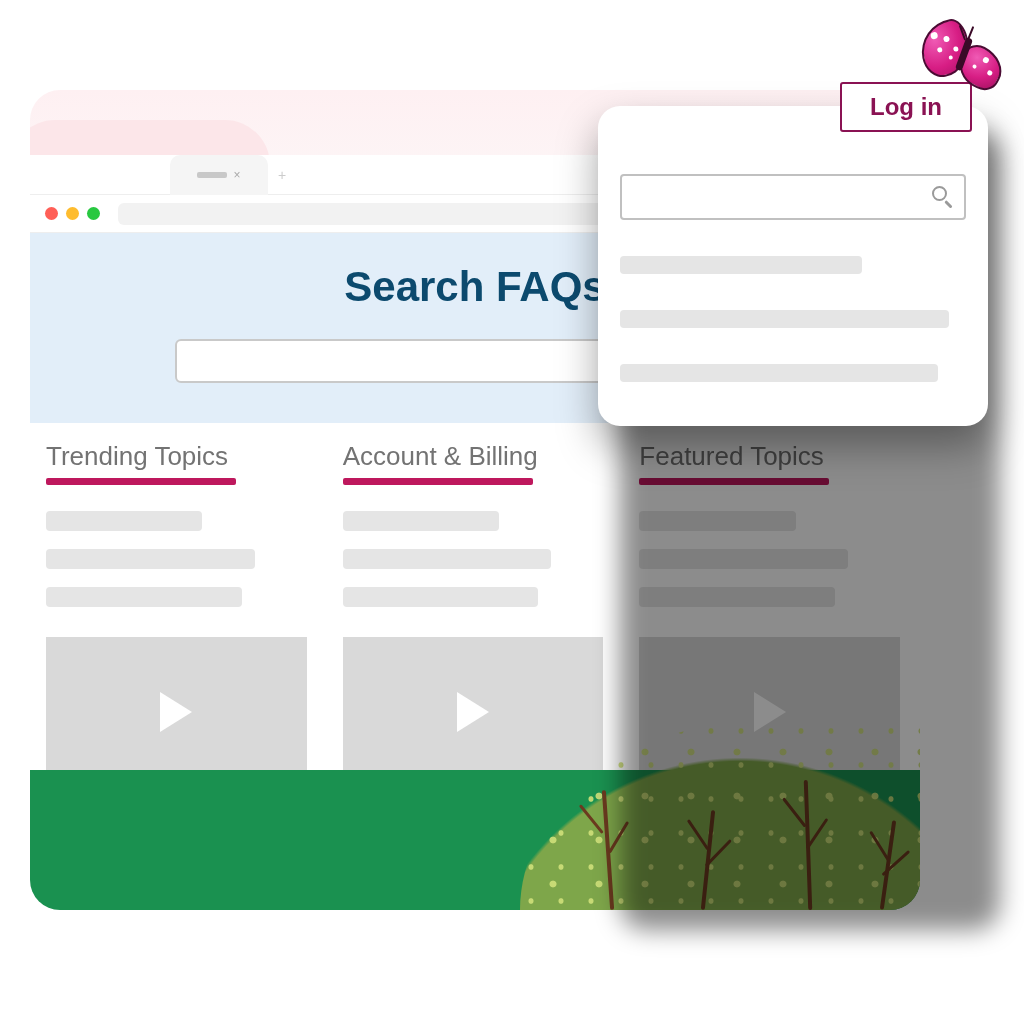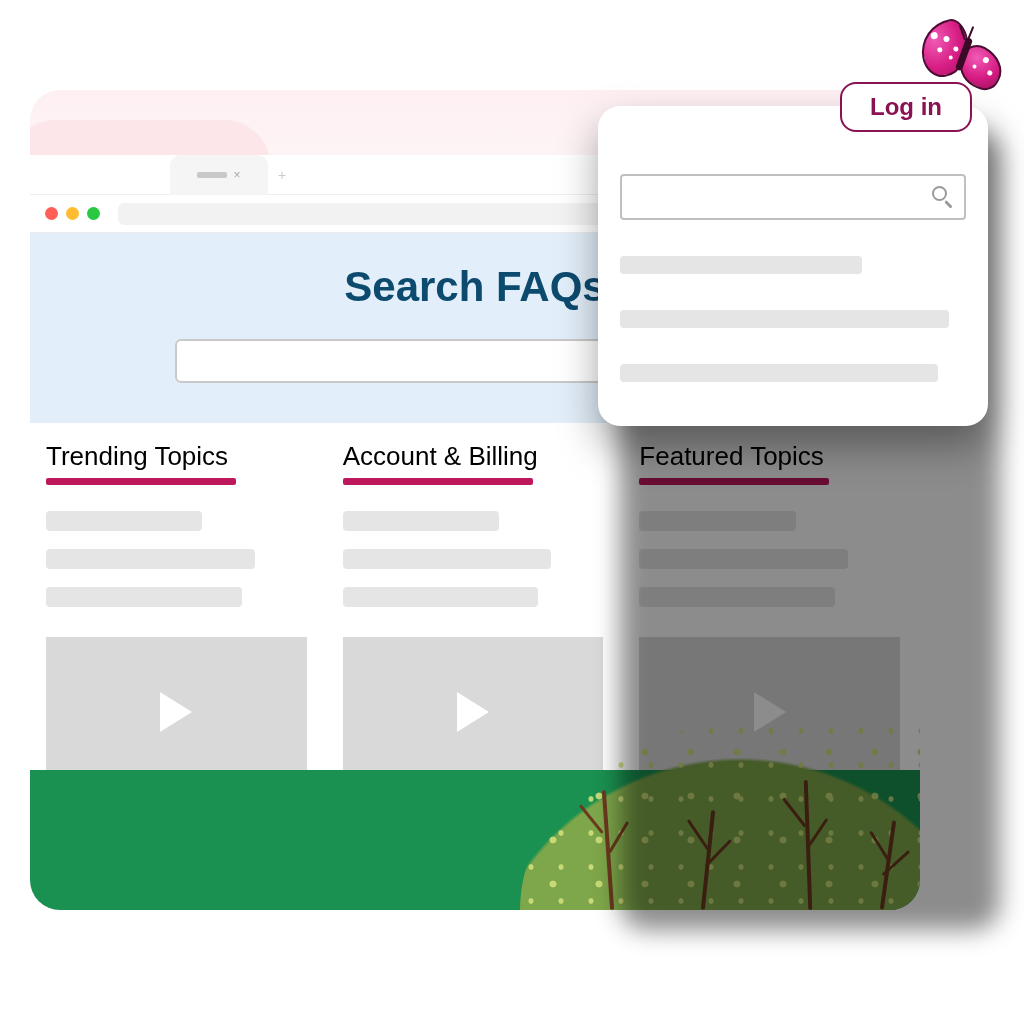--- a/index.html
+++ b/index.html
@@ -135,21 +135,21 @@
     background: #ffffff;
     padding-top: 18px;
   }
   .col {
     flex: 1;
     padding: 0 20px 20px 16px;
   }
   .col h2 {
     font-size: 26px;
     font-weight: 400;
-    color: #000000;
+    color: #737373;
     margin-bottom: 6px;
   }
   .col .underline {
     width: 190px;
     height: 7px;
     background: #be185d;
     border-radius: 2px;
     margin-bottom: 26px;
   }
   .skel {
@@ -306,21 +306,21 @@
 
   
   .login-btn {
     position: absolute;
     left: 840px;
     top: 82px;
     width: 132px;
     height: 50px;
     background: #ffffff;
     border: 2.5px solid #8a1253;
-    border-radius: 16px;
+    border-radius: 3px;
     display: flex;
     align-items: center;
     justify-content: center;
     color: #8a1253;
     font-size: 24px;
     font-weight: 600;
     z-index: 10;
   }
 
   

